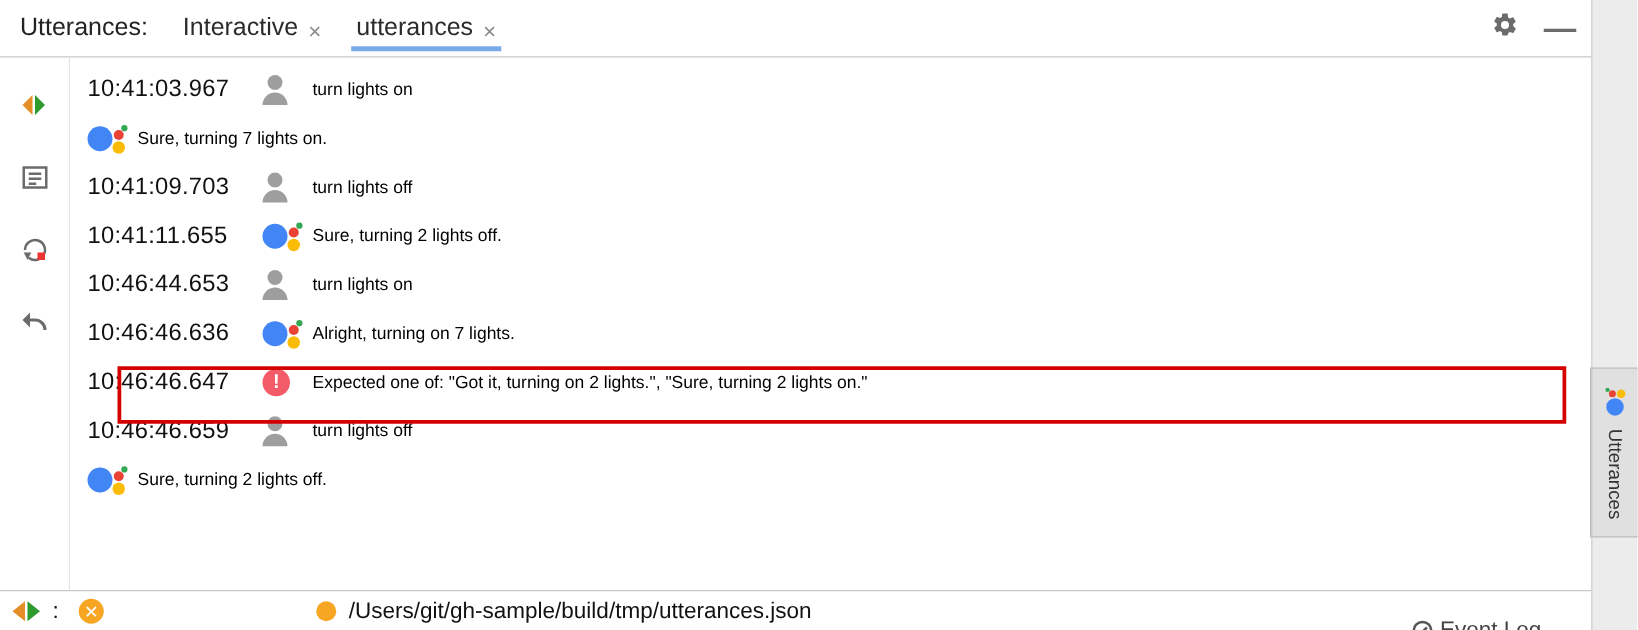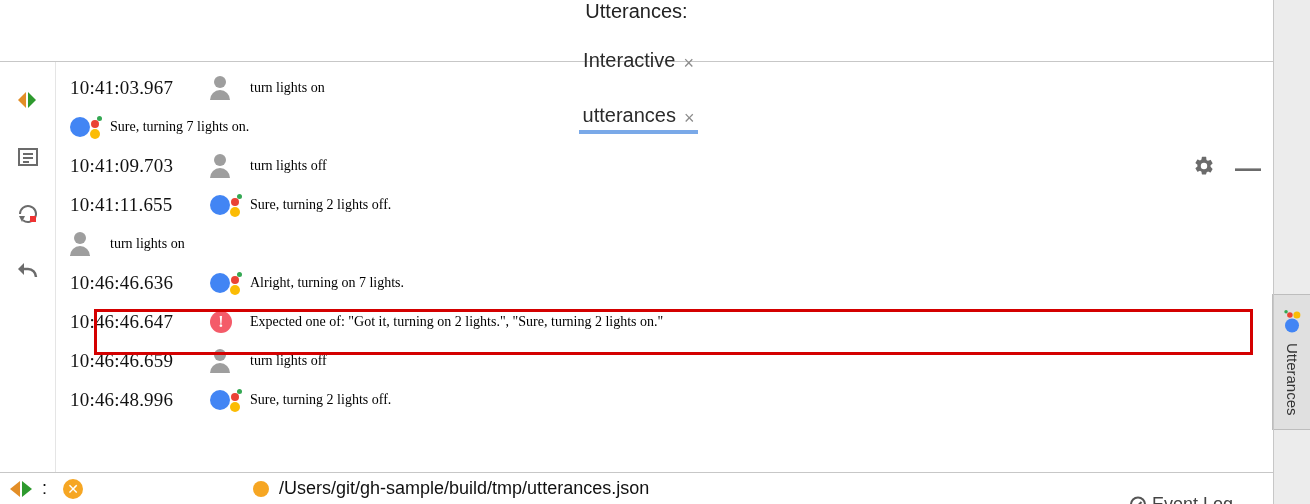--- a/index.html
+++ b/index.html
@@ -23,27 +23,26 @@
   flex: 1 1 auto;
   display: flex;
   flex-direction: column;
   border-right: 1px solid #c7c7c7;
   position: relative;
 }
 
 .tabbar {
   display: flex;
   align-items: center;
-  height: 62px;
+  height: 46px;
   border-bottom: 1px solid #c7c7c7;
   padding: 0 12px 0 16px;
   gap: 20px;
   font-size: 20px;
   color: #2b2b2b;
-  flex-direction: column;
 }
 
 .tabname { color: #222; margin-right: 4px; }
 .tab {
   display: flex;
   align-items: flex-end;
   gap: 8px;
   padding: 6px 4px;
   position: relative;
   cursor: pointer;
@@ -99,21 +98,20 @@
   font-family: "Lucida Grande", -apple-system, Helvetica, Arial, sans-serif;
 }
 
 .row {
   display: flex;
   align-items: center;
   height: 39px;
   padding-left: 14px;
   line-height: 39px;
   position: relative;
-  font-family: Liberation Serif, serif;
 }
 
 .ts {
   width: 140px;
   color: #111;
   font-size: 19px;
   letter-spacing: 0.2px;
 }
 
 .avatar {
@@ -369,20 +367,21 @@
                 <span class="b"></span>
                 <span class="r"></span>
                 <span class="g"></span>
                 <span class="y"></span>
               </span>
             </span>
           <span class="msg">Sure, turning 2 lights off.</span>
         </div>
 
         <div class="row">
+          <span class="ts">10:46:44.653</span>
           <span class="avatar">
               <span class="user-ico">
                 <span class="head"></span>
                 <span class="torso"></span>
               </span>
             </span>
           <span class="msg">turn lights on</span>
         </div>
 
         <div class="row">
@@ -411,21 +410,20 @@
           <span class="avatar">
               <span class="user-ico">
                 <span class="head"></span>
                 <span class="torso"></span>
               </span>
             </span>
           <span class="msg">turn lights off</span>
         </div>
 
         <div class="row">
-          <span class="ts">10:46:48.996</span>
           <span class="avatar">
               <span class="assist-ico">
                 <span class="b"></span>
                 <span class="r"></span>
                 <span class="g"></span>
                 <span class="y"></span>
               </span>
             </span>
           <span class="msg">Sure, turning 2 lights off.</span>
         </div>

